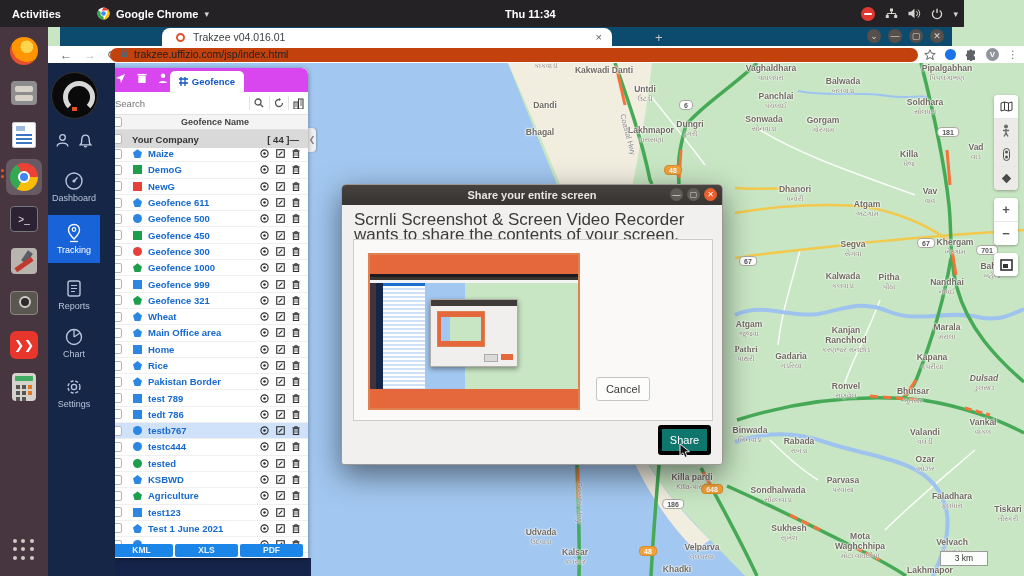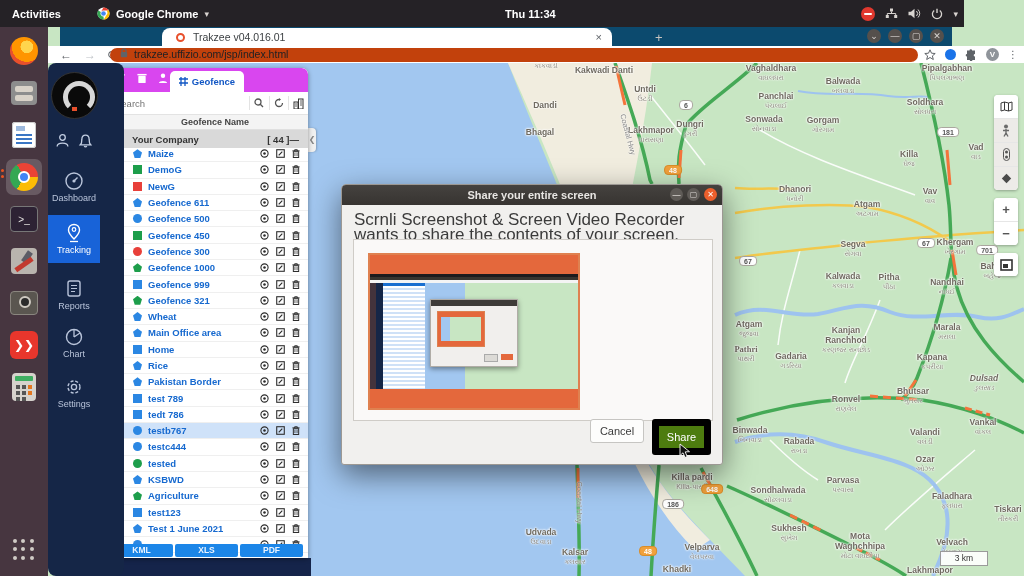--- a/index.html
+++ b/index.html
@@ -63,21 +63,21 @@
   .nav-ic.disabled{color:#bdc1c6;}
   .urlbar{position:absolute;left:62px;top:1.5px;width:808px;height:14px;background:#c2410c;border-radius:8px;
     display:flex;font-size:10.5px;color:#202124;}
   .lock{margin:0 6px 0 10px;}
   .tb-right{position:absolute;right:6px;top:1px;display:flex;align-items:center;gap:9px;height:15px;}
   .ext-blue{width:11px;height:11px;border-radius:50%;background:#1a73e8;}
   .avatar-v{width:13px;height:13px;border-radius:50%;background:#8f949a;color:#fff;font-size:8px;font-weight:700;text-align:center;line-height:13px;}
   .kebab{color:#5f6368;font-size:10px;letter-spacing:0;}
 
   
-  .sidebar{position:absolute;left:48px;top:63px;width:76px;height:513px;background:#152647;z-index:45;color:#b9c4da;border-radius:8px;}
+  .sidebar{position:absolute;left:48px;top:63px;width:67px;height:513px;background:#152647;z-index:45;color:#b9c4da;}
   .sb-avatar{position:absolute;left:3px;top:9px;width:45px;height:45px;border-radius:50%;background:#0a0a0a;border:1px solid #333;overflow:hidden;}
   .sb-avatar::after{content:"";position:absolute;left:11px;top:8px;width:22px;height:22px;border-radius:50%;border:5px solid #d8d8d8;border-bottom-color:transparent;}
   .sb-avatar::before{content:"";position:absolute;left:20px;bottom:7px;width:5px;height:4px;background:#e8502c;}
   .sb-minis{position:absolute;left:0;top:70px;width:52px;display:flex;justify-content:space-evenly;}
   .sb-item{position:absolute;left:0;width:52px;text-align:center;font-size:9px;}
   .sb-item .lbl{display:block;margin-top:2px;}
   .sb-item svg{margin:0 auto;}
   .sb-item.active{background:#1863d8;color:#fff;padding:8px 0;}
 
   
@@ -158,21 +158,21 @@
   .t-dialog{position:absolute;left:60px;top:16px;width:86px;height:66px;background:#f1efed;border:1px solid #b0aca6;box-shadow:0 2px 5px rgba(0,0,0,.4);}
   .t-dlg-title{height:6px;background:#3e3b38;}
   .t-dlg-thumb{width:48px;height:36px;border:1px solid #dd8150;background:#e4683c;margin:5px 0 0 6px;padding:5px 0;box-sizing:border-box;}
   .t2-screen{height:100%;margin:0 3px;background:linear-gradient(90deg,#a2c7f0 0 22%,#c8e6c3 22%);}
   .t-dlg-btns{position:absolute;right:4px;bottom:4px;display:flex;gap:3px;}
   .t-btn-c{width:12px;height:6px;background:#dcdad6;border:0.5px solid #aaa;}
   .t-btn-s{width:12px;height:6px;background:#e4683c;}
   .dlg-actions{position:absolute;right:11px;bottom:9px;display:flex;gap:8px;}
   .btn{height:22px;border-radius:3px;font-size:11px;display:flex;align-items:center;justify-content:center;}
   .btn-cancel{width:52px;background:#fdfdfc;border:1px solid #c6c5c2;color:#3b3b3b;}
-  .btn-share{width:45px;background:#4d7c0f;border:7px solid #000000;color:#fff;}
+  .btn-share{width:45px;background:#0f766e;border:4px solid #000000;color:#fff;margin-top:48px;}
   .cursor{position:absolute;left:337px;top:258px;z-index:49;}
 </style>
 </head>
 <body>
 
 <div id="screen">
 
   <div class="map">
     <svg width="1024" height="576" viewBox="0 0 1024 576">
       <rect x="100" y="63" width="924" height="513" fill="#a2c7f0"></rect>
@@ -373,21 +373,21 @@
         <div class="m-label" style="left: 791px; top: 352px;">
           <span>Gadaria</span>
           <span class="guj">ગડરિયા</span>
         </div>
 
         <div class="m-label" style="left: 932px; top: 353px;">
           <span>Kapana</span>
           <span class="guj">કપરીયા</span>
         </div>
 
-        <div class="m-label" style="left: 846px; top: 395px; text-align: center;">
+        <div class="m-label" style="left: 846px; top: 382px; text-align: center;">
           <span>Ronvel</span>
           <span class="guj">રાણવેલ</span>
         </div>
 
         <div class="m-label" style="left: 913px; top: 387px;">
           <span>Bhutsar</span>
           <span class="guj">ભુતસર</span>
         </div>
 
         <div class="m-label" style="left: 984px; top: 374px; font-style: italic;">

